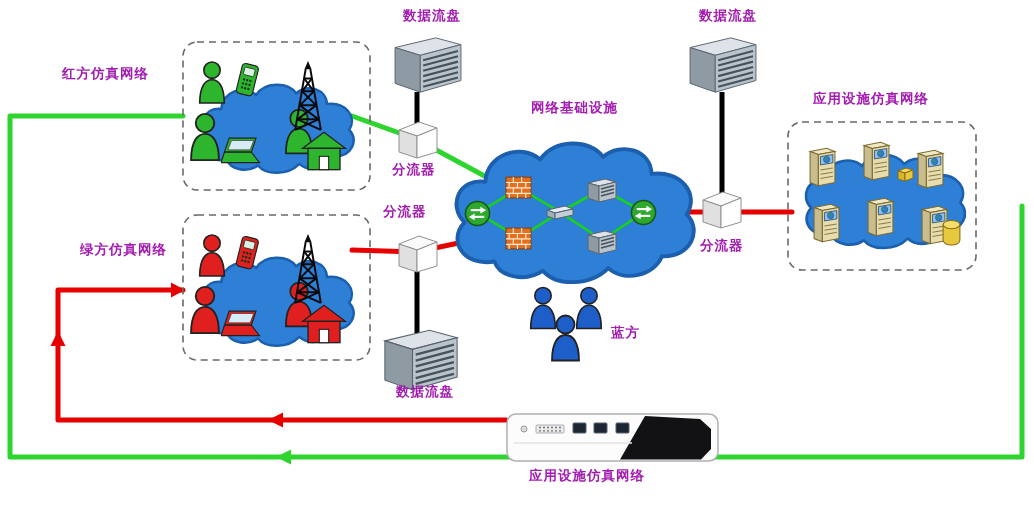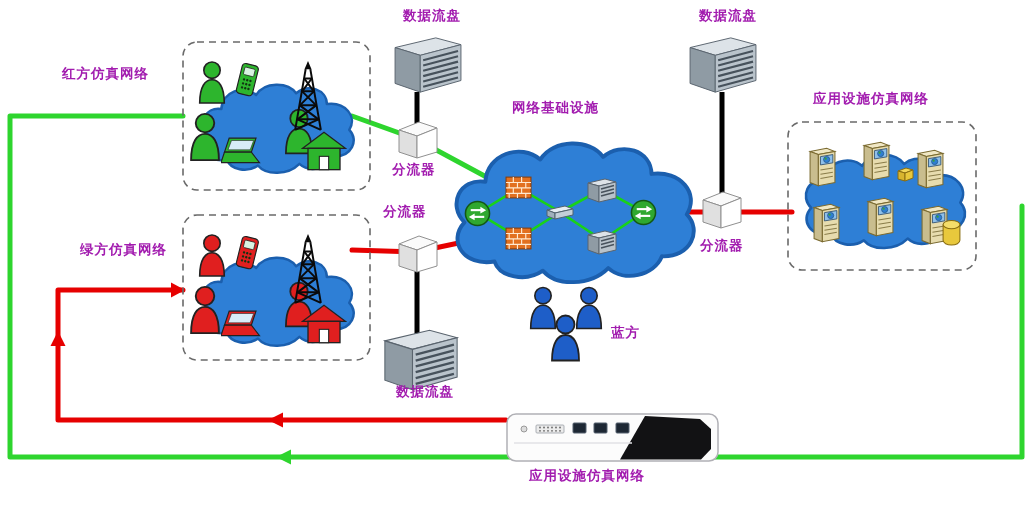--- a/index.html
+++ b/index.html
@@ -224,20 +224,20 @@
     <circle cx="524" cy="429" r="3" fill="#dddddd" stroke="#999999"></circle>
     <line x1="514" y1="443" x2="632" y2="443" stroke="#e2e2e6" stroke-width="1.5"></line>
   </g>
 </svg>
 
 <div class="lbl" style="left:62px; top:67px">红方仿真网络</div>
 <div class="lbl" style="left:80px; top:243px">绿方仿真网络</div>
 <div class="lbl" style="left:403px; top:9px">数据流盘</div>
 <div class="lbl" style="left:699px; top:9px">数据流盘</div>
 <div class="lbl" style="left:396px; top:385px">数据流盘</div>
-<div class="lbl" style="left:512px; top:101px">网络基础设施</div>
+<div class="lbl" style="left:531px; top:101px">网络基础设施</div>
 <div class="lbl" style="left:813px; top:92px">应用设施仿真网络</div>
 <div class="lbl" style="left:392px; top:163px">分流器</div>
 <div class="lbl" style="left:383px; top:205px">分流器</div>
 <div class="lbl" style="left:700px; top:239px">分流器</div>
 <div class="lbl" style="left:611px; top:326px">蓝方</div>
 <div class="lbl" style="left:529px; top:469px">应用设施仿真网络</div>
 </div>
 
 </body></html>

